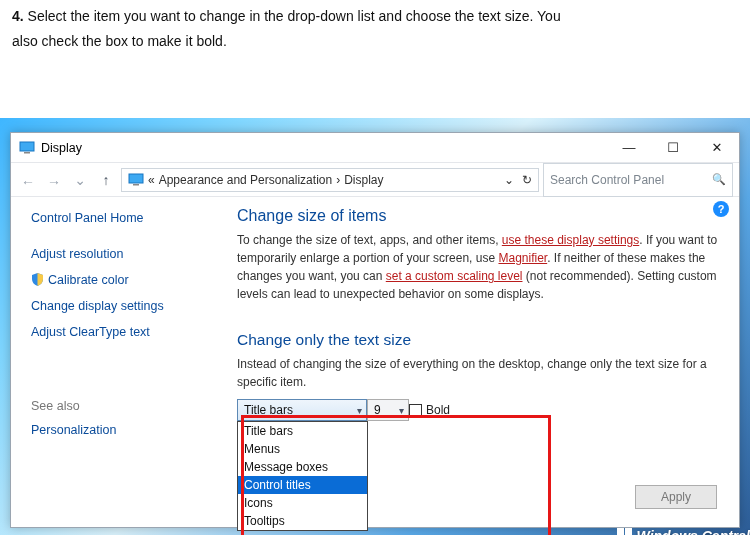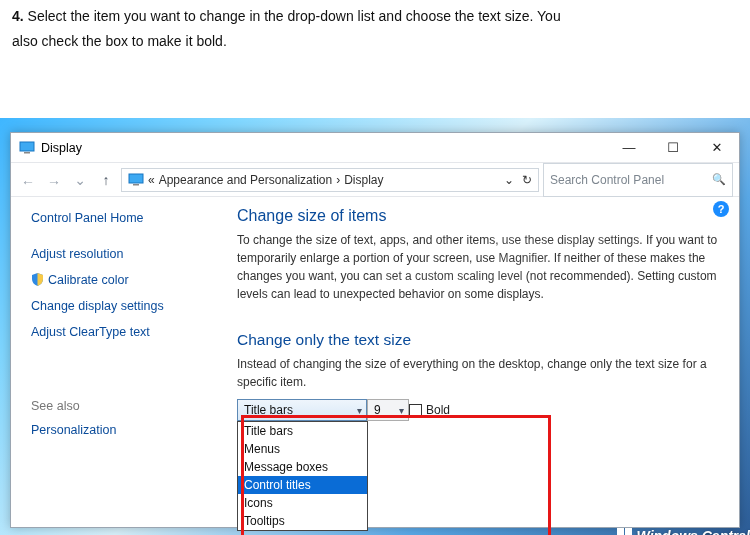--- a/index.html
+++ b/index.html
@@ -82,21 +82,21 @@
     width: 220px;
     padding: 14px 18px 10px 20px;
     font-size: 12.5px;
   }
   .sidebar .link { color: #0a4b9a; margin-bottom: 12px; cursor: default; }
   .sidebar .seealso { color: #777; margin-top: 60px; margin-bottom: 10px; }
   .sidebar .shield { display: inline-block; width: 13px; height: 13px; margin-right: 4px; vertical-align: -2px; }
   .main { flex: 1; padding: 10px 20px 10px 6px; position: relative; }
   .h1 { color: #0a4b9a; font-size: 16px; font-weight: 400; margin-bottom: 6px; }
   .para { color: #333; font-size: 12px; line-height: 1.5; margin-bottom: 4px; }
-  .para a.link, .linktext { color: #404040; cursor: default; }
+  .para a.link, .linktext { color: #b91c1c; text-decoration: underline; cursor: default; }
   .h2 { color: #0a4b9a; font-size: 15.5px; font-weight: 400; margin-top: 28px; margin-bottom: 6px; }
   .redbox {
     position: absolute;
     border: 3px solid #e61616;
     left: 230px;
     top: 282px;
     width: 310px;
     height: 140px;
     pointer-events: none;
     z-index: 10;
@@ -263,20 +263,21 @@
               <div class="opt">Title bars</div>
               <div class="opt">Menus</div>
               <div class="opt">Message boxes</div>
               <div class="opt sel">Control titles</div>
               <div class="opt">Icons</div>
               <div class="opt">Tooltips</div>
             </div>
         </div>
 
         <hr class="sep" style="margin-top:128px;">
+        <div class="applybtn">Apply</div>
       </div>
     </div>
 
     <div class="redbox"></div>
   </div>
 
   <div class="brand">
     <svg viewBox="0 0 16 16">
         <rect x="0" y="0" width="7" height="7" fill="#fff"></rect>
         <rect x="8" y="0" width="7" height="7" fill="#fff"></rect>

